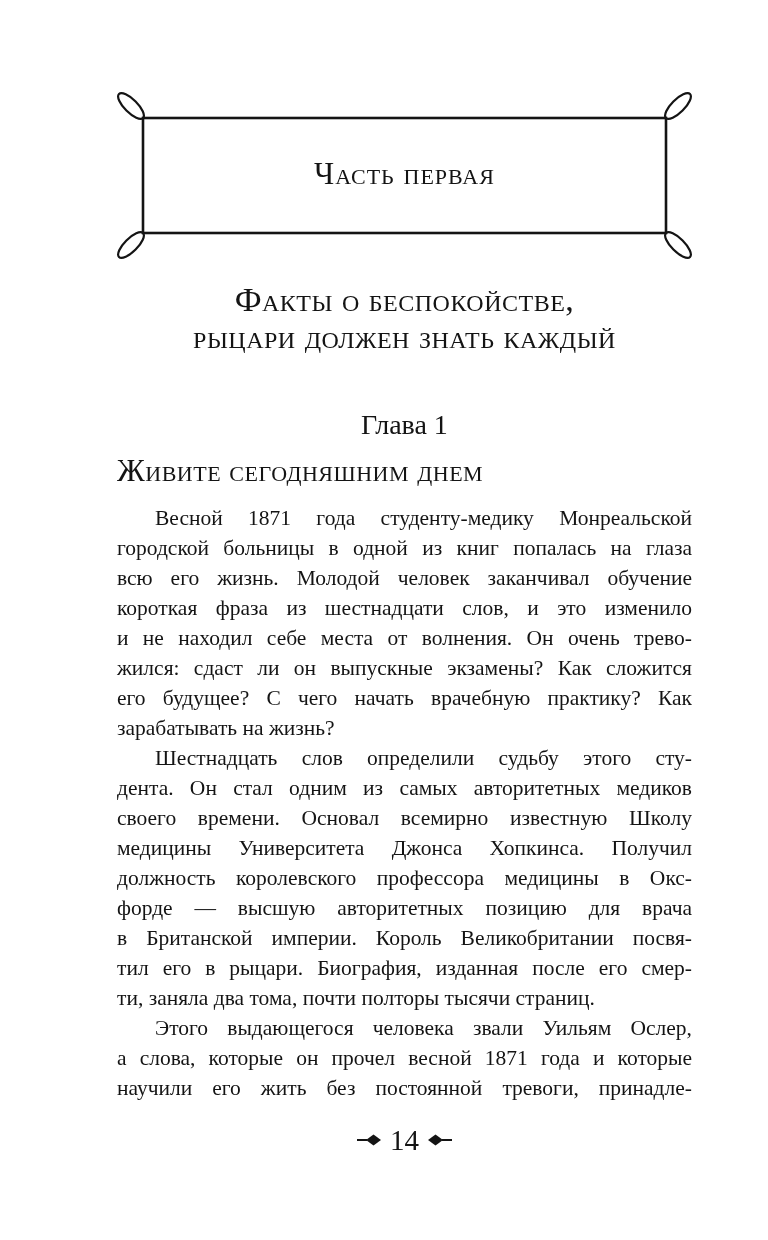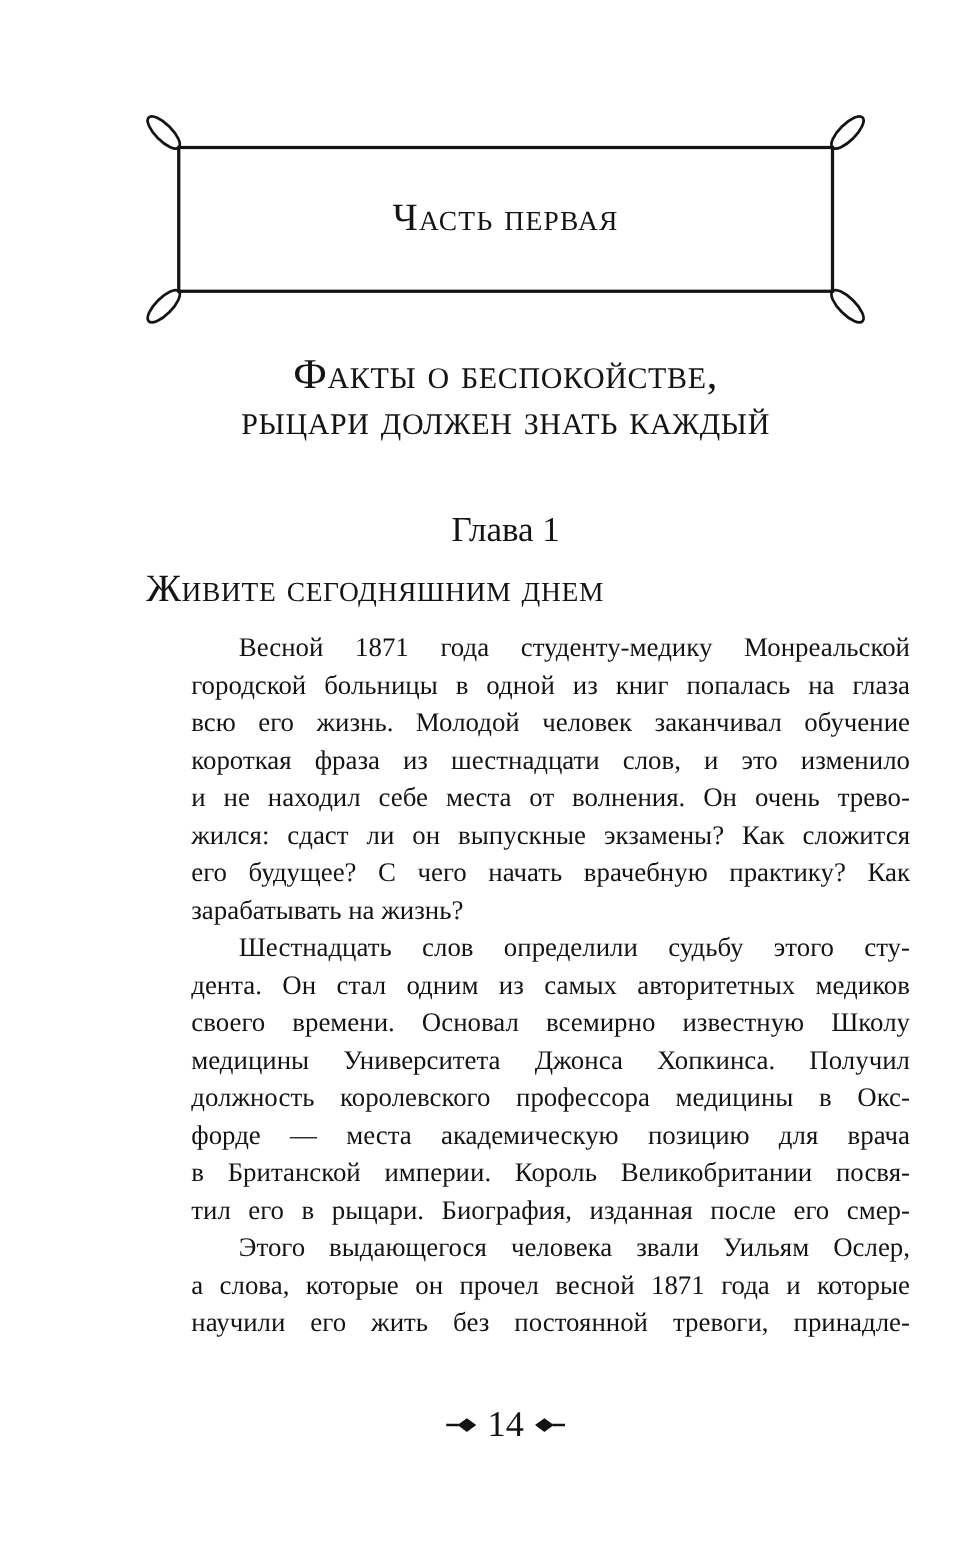--- a/index.html
+++ b/index.html
@@ -64,21 +64,20 @@
     font-size: 31px;
     line-height: 34px;
     letter-spacing: 0.5px;
   }
 
   #body-text {
     left: 117px;
     top: 503px;
     width: 575px;
     font-size: 21.5px;
-    margin-left: 36px;
   }
   #body-text .line {
     line-height: 30px;
     height: 30px;
     white-space: nowrap;
     text-align: justify;
     text-align-last: justify;
   }
   #body-text .line.first { text-indent: 38px; }
   #body-text .line.last  { text-align-last: left; white-space: normal; }
@@ -125,23 +124,24 @@
     <div class="line">короткая фраза из шестнадцати слов, и это изменило</div>
     <div class="line">и не находил себе места от волнения. Он очень трево-</div>
     <div class="line">жился: сдаст ли он выпускные экзамены? Как сложится</div>
     <div class="line">его будущее? С чего начать врачебную практику? Как</div>
     <div class="line last">зарабатывать на жизнь?</div>
     <div class="line first">Шестнадцать слов определили судьбу этого сту-</div>
     <div class="line">дента. Он стал одним из самых авторитетных медиков</div>
     <div class="line">своего времени. Основал всемирно известную Школу</div>
     <div class="line">медицины Университета Джонса Хопкинса. Получил</div>
     <div class="line">должность королевского профессора медицины в Окс-</div>
-    <div class="line">форде — места академическую позицию для врача</div>
+    <div class="line">форде — высшую авторитетных позицию для врача</div>
     <div class="line">в Британской империи. Король Великобритании посвя-</div>
     <div class="line">тил его в рыцари. Биография, изданная после его смер-</div>
+    <div class="line last">ти, заняла два тома, почти полторы тысячи страниц.</div>
     <div class="line first">Этого выдающегося человека звали Уильям Ослер,</div>
     <div class="line">а слова, которые он прочел весной 1871 года и которые</div>
     <div class="line">научили его жить без постоянной тревоги, принадле-</div>
   </div>
 
 <div id="page-footer" class="abs">
   <svg class="orn" width="27" height="14" viewBox="0 0 27 14" xmlns="http://www.w3.org/2000/svg">
     <path d="M1 7 H11" stroke="#141414" stroke-width="2"></path>
     <path d="M10 7 L17.5 1.5 L25 7 L17.5 12.5 Z" fill="#141414"></path>
   </svg>

